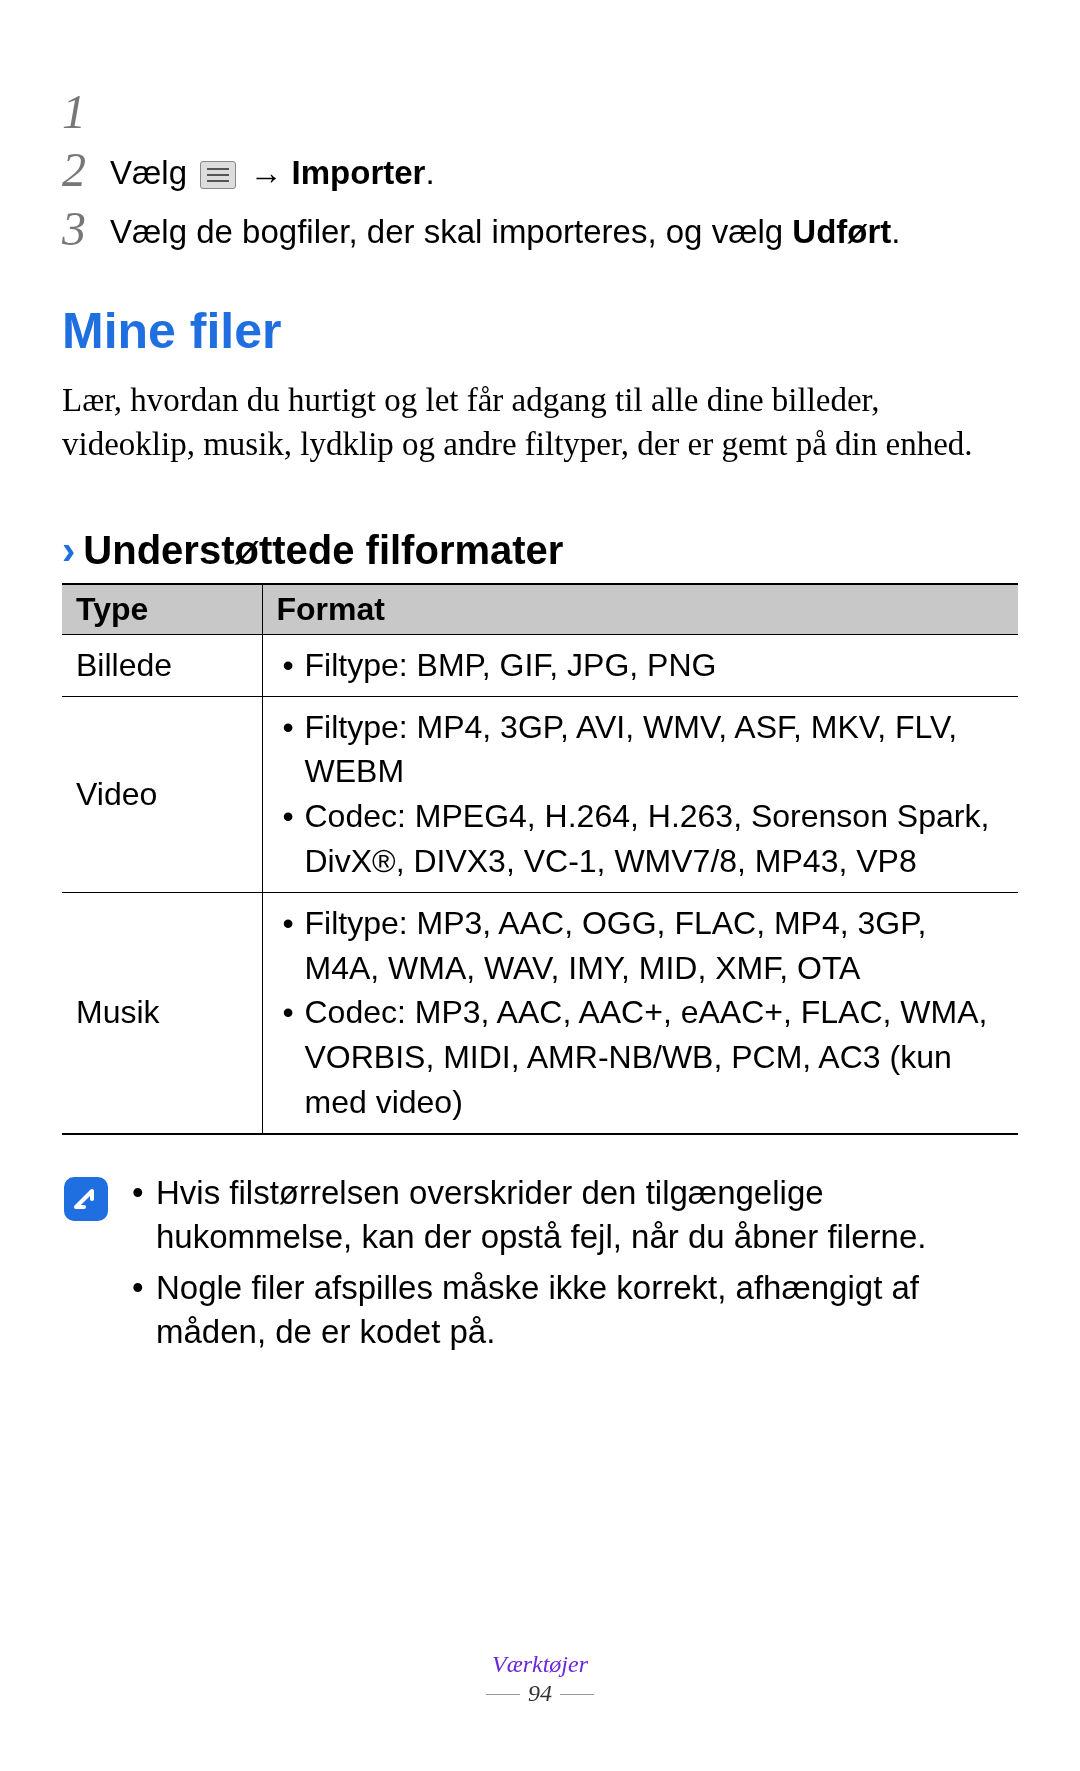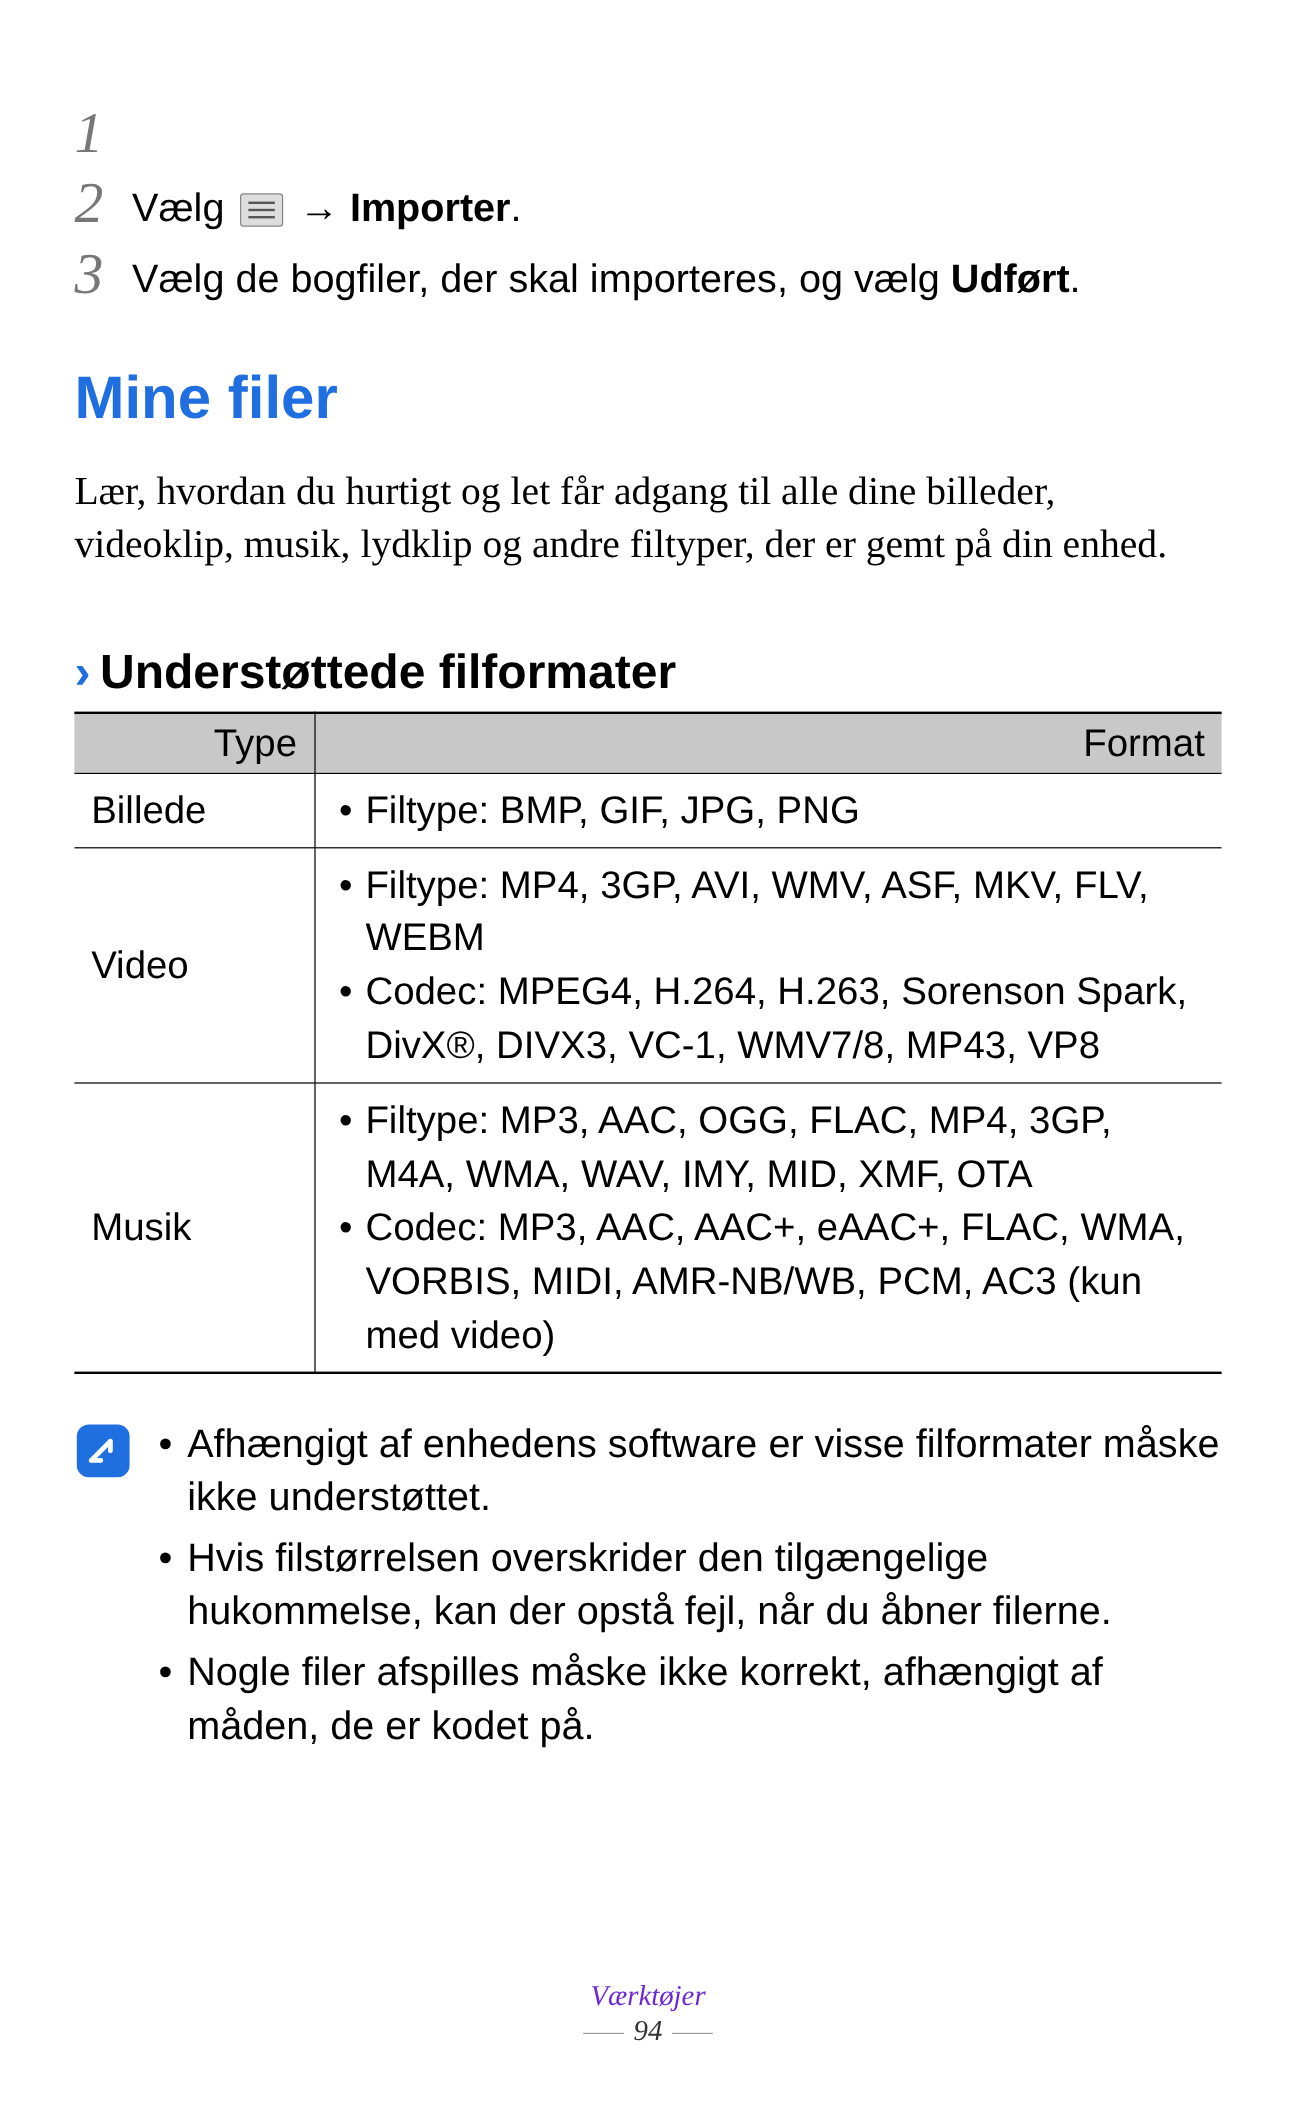--- a/index.html
+++ b/index.html
@@ -57,21 +57,21 @@
     height: 2px;
     background: #555;
     box-shadow: 0 6px 0 #555, 0 12px 0 #555;
   }
 
   
   .section-heading {
     color: #1f6fe0;
     font-size: 50px;
     font-weight: 700;
-    margin-bottom: 28px;
+    margin-bottom: 18px;
   }
   .section-body {
     font-size: 33px;
     line-height: 1.35;
     margin-bottom: 61px;
     font-family: Liberation Serif, serif;
   }
 
   
   .subheading {
@@ -94,22 +94,22 @@
   .format-table {
     width: 100%;
     border-collapse: collapse;
     font-size: 32px;
     margin-bottom: 36px;
     border-top: 2px solid #000;
     border-bottom: 2px solid #000;
   }
   .format-table th {
     background: #c8c8c8;
-    font-weight: 400;
-    text-align: right;
+    font-weight: 700;
+    text-align: left;
     padding: 6px 14px;
     border-bottom: 1px solid #000;
   }
   .format-table th:first-child {
     border-right: 1px solid #000;
     width: 200px;
   }
   .format-table td {
     padding: 8px 14px;
     vertical-align: middle;
@@ -255,21 +255,20 @@
       </tr>
     </tbody>
   </table>
 
   <div class="note-block">
     <svg class="note-icon" viewBox="0 0 48 48">
       <rect x="2" y="2" width="44" height="44" rx="10" fill="#1f6fe0"></rect>
       <path d="M14 32 L30 16 M14 32 L22 32 M30 16 L30 24" stroke="#fff" stroke-width="4" stroke-linecap="round" fill="none"></path>
     </svg>
     <ul class="note-list">
-      <li>Afhængigt af enhedens software er visse filformater måske ikke understøttet.</li>
       <li>Hvis filstørrelsen overskrider den tilgængelige hukommelse, kan der opstå fejl, når du åbner filerne.</li>
       <li>Nogle filer afspilles måske ikke korrekt, afhængigt af måden, de er kodet på.</li>
     </ul>
   </div>
 
 </div>
 
 <div class="footer">
   <div class="footer-cat">Værktøjer</div>
   <div class="footer-num"><span>94</span></div>

